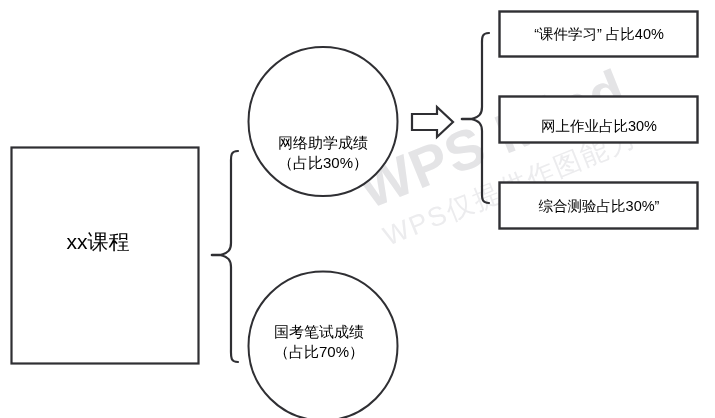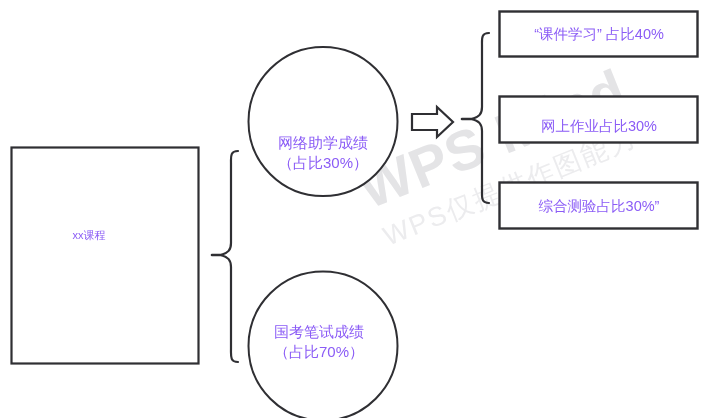--- a/index.html
+++ b/index.html
@@ -53,30 +53,30 @@
     left: 0; top: 0;
     width: 715px;
     height: 418px;
     z-index: 1;
   }
   
   .node-text {
     position: absolute;
     z-index: 2;
     text-align: center;
-    color: #8b5cf6;
+    color: #000000;
     line-height: 1.34;
     white-space: nowrap;
     pointer-events: none;
   }
   .course-box-text {
-    left: 11px;
+    left: 20px;
     top: 228px;
     width: 156px;
-    font-size: 11px;
+    font-size: 21px;
   }
   .circle-text {
     width: 152px;
     font-size: 15px;
   }
   .circle-top-text  { left: 247px; top: 97px; margin-top: 36px; }
   .circle-bot-text  { left: 243px; top: 322px; }
   .leaf-text {
     left: 499px;
     width: 200px;

